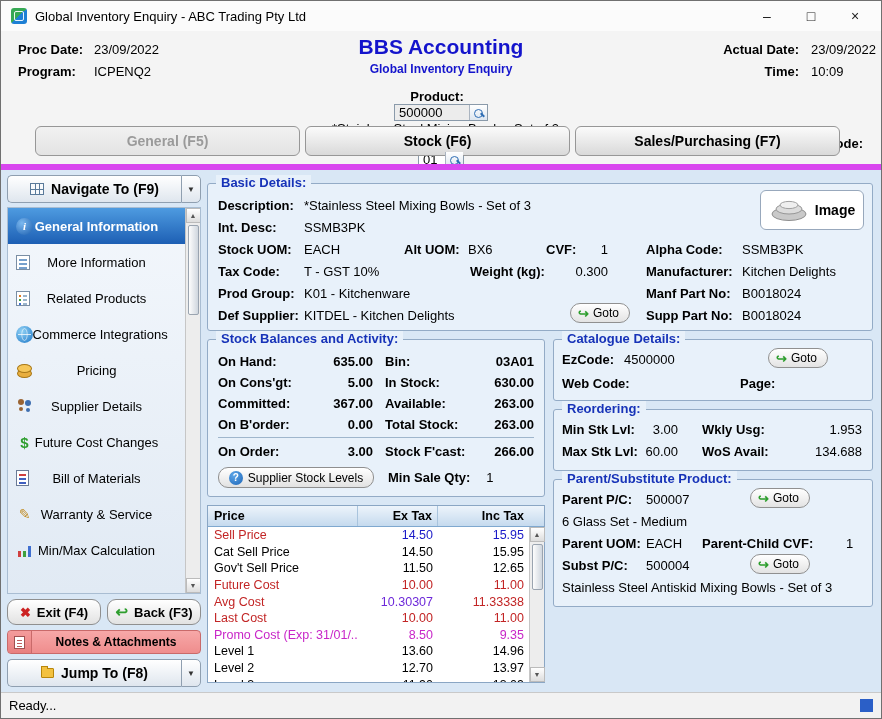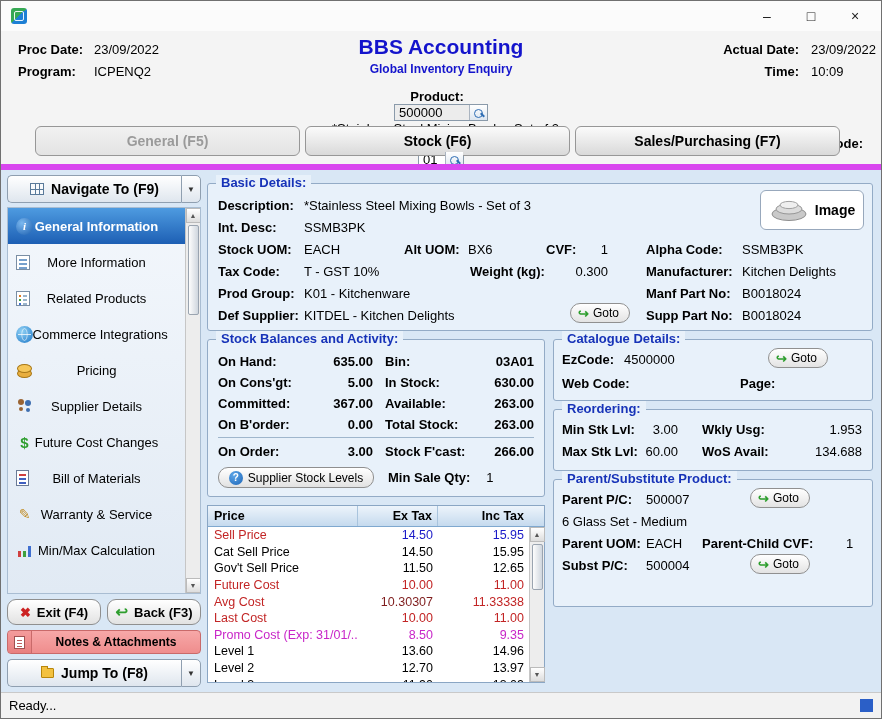--- a/index.html
+++ b/index.html
@@ -157,20 +157,21 @@
     display:flex; align-items:center; padding:0 8px; }
   .status-block { margin-left:auto; width:13px; height:13px; background:#2B5FC7; }
 </style>
 </head>
 <body>
 
 <div class="window">
 
   <div class="titlebar">
     <span class="app-icon"></span>
+    <span class="title-text">Global Inventory Enquiry - ABC Trading Pty Ltd</span>
     <div class="win-controls">
       <span class="win-btn">–</span>
       <span class="win-btn">□</span>
       <span class="win-btn">×</span>
     </div>
   </div>
 
   <div class="header">
     <div class="hdr-left">
       <div class="hdr-row">
@@ -431,21 +432,21 @@
               <span class="pt-c2" style="color: rgb(0, 0, 0);">11.50</span>
               <span class="pt-c3" style="color: rgb(0, 0, 0);">12.65</span>
             </div>
             <div class="pt-row">
               <span class="pt-c1" style="color: rgb(194, 37, 37);">Future Cost</span>
               <span class="pt-c2" style="color: rgb(194, 37, 37);">10.00</span>
               <span class="pt-c3" style="color: rgb(194, 37, 37);">11.00</span>
             </div>
             <div class="pt-row">
               <span class="pt-c1" style="color: rgb(194, 37, 37);">Avg Cost</span>
-              <span class="pt-c2" style="color: #7f1d1d;">10.30307</span>
+              <span class="pt-c2" style="color: #6d28d9;">10.30307</span>
               <span class="pt-c3" style="color: rgb(194, 37, 37);">11.33338</span>
             </div>
             <div class="pt-row">
               <span class="pt-c1" style="color: rgb(194, 37, 37);">Last Cost</span>
               <span class="pt-c2" style="color: rgb(194, 37, 37);">10.00</span>
               <span class="pt-c3" style="color: rgb(194, 37, 37);">11.00</span>
             </div>
             <div class="pt-row">
               <span class="pt-c1" style="color: rgb(200, 38, 200);">Promo Cost (Exp: 31/01/...</span>
               <span class="pt-c2" style="color: rgb(200, 38, 200);">8.50</span>
@@ -513,20 +514,21 @@
         <span class="abs lab" style="left:8px;top:56px">Parent UOM:</span>
         <span class="abs" style="left:92px;top:56px">EACH</span>
         <span class="abs lab" style="left:148px;top:56px">Parent-Child CVF:</span>
         <span class="abs" style="left:292px;top:56px">1</span>
         <span class="abs lab" style="left:8px;top:78px">Subst P/C:</span>
         <span class="abs" style="left:92px;top:78px">500004</span>
         <div class="goto-btn" style="left:196px;top:74px">
           <span class="goto-ico">↪</span>
           <span>Goto</span>
         </div>
+        <span class="abs" style="left:8px;top:100px">Stainless Steel Antiskid Mixing Bowls - Set of 3</span>
       </div>
 
     </div>
   </div>
 
   <div class="statusbar">
     <span>Ready...</span>
     <span class="status-block"></span>
   </div>
 

